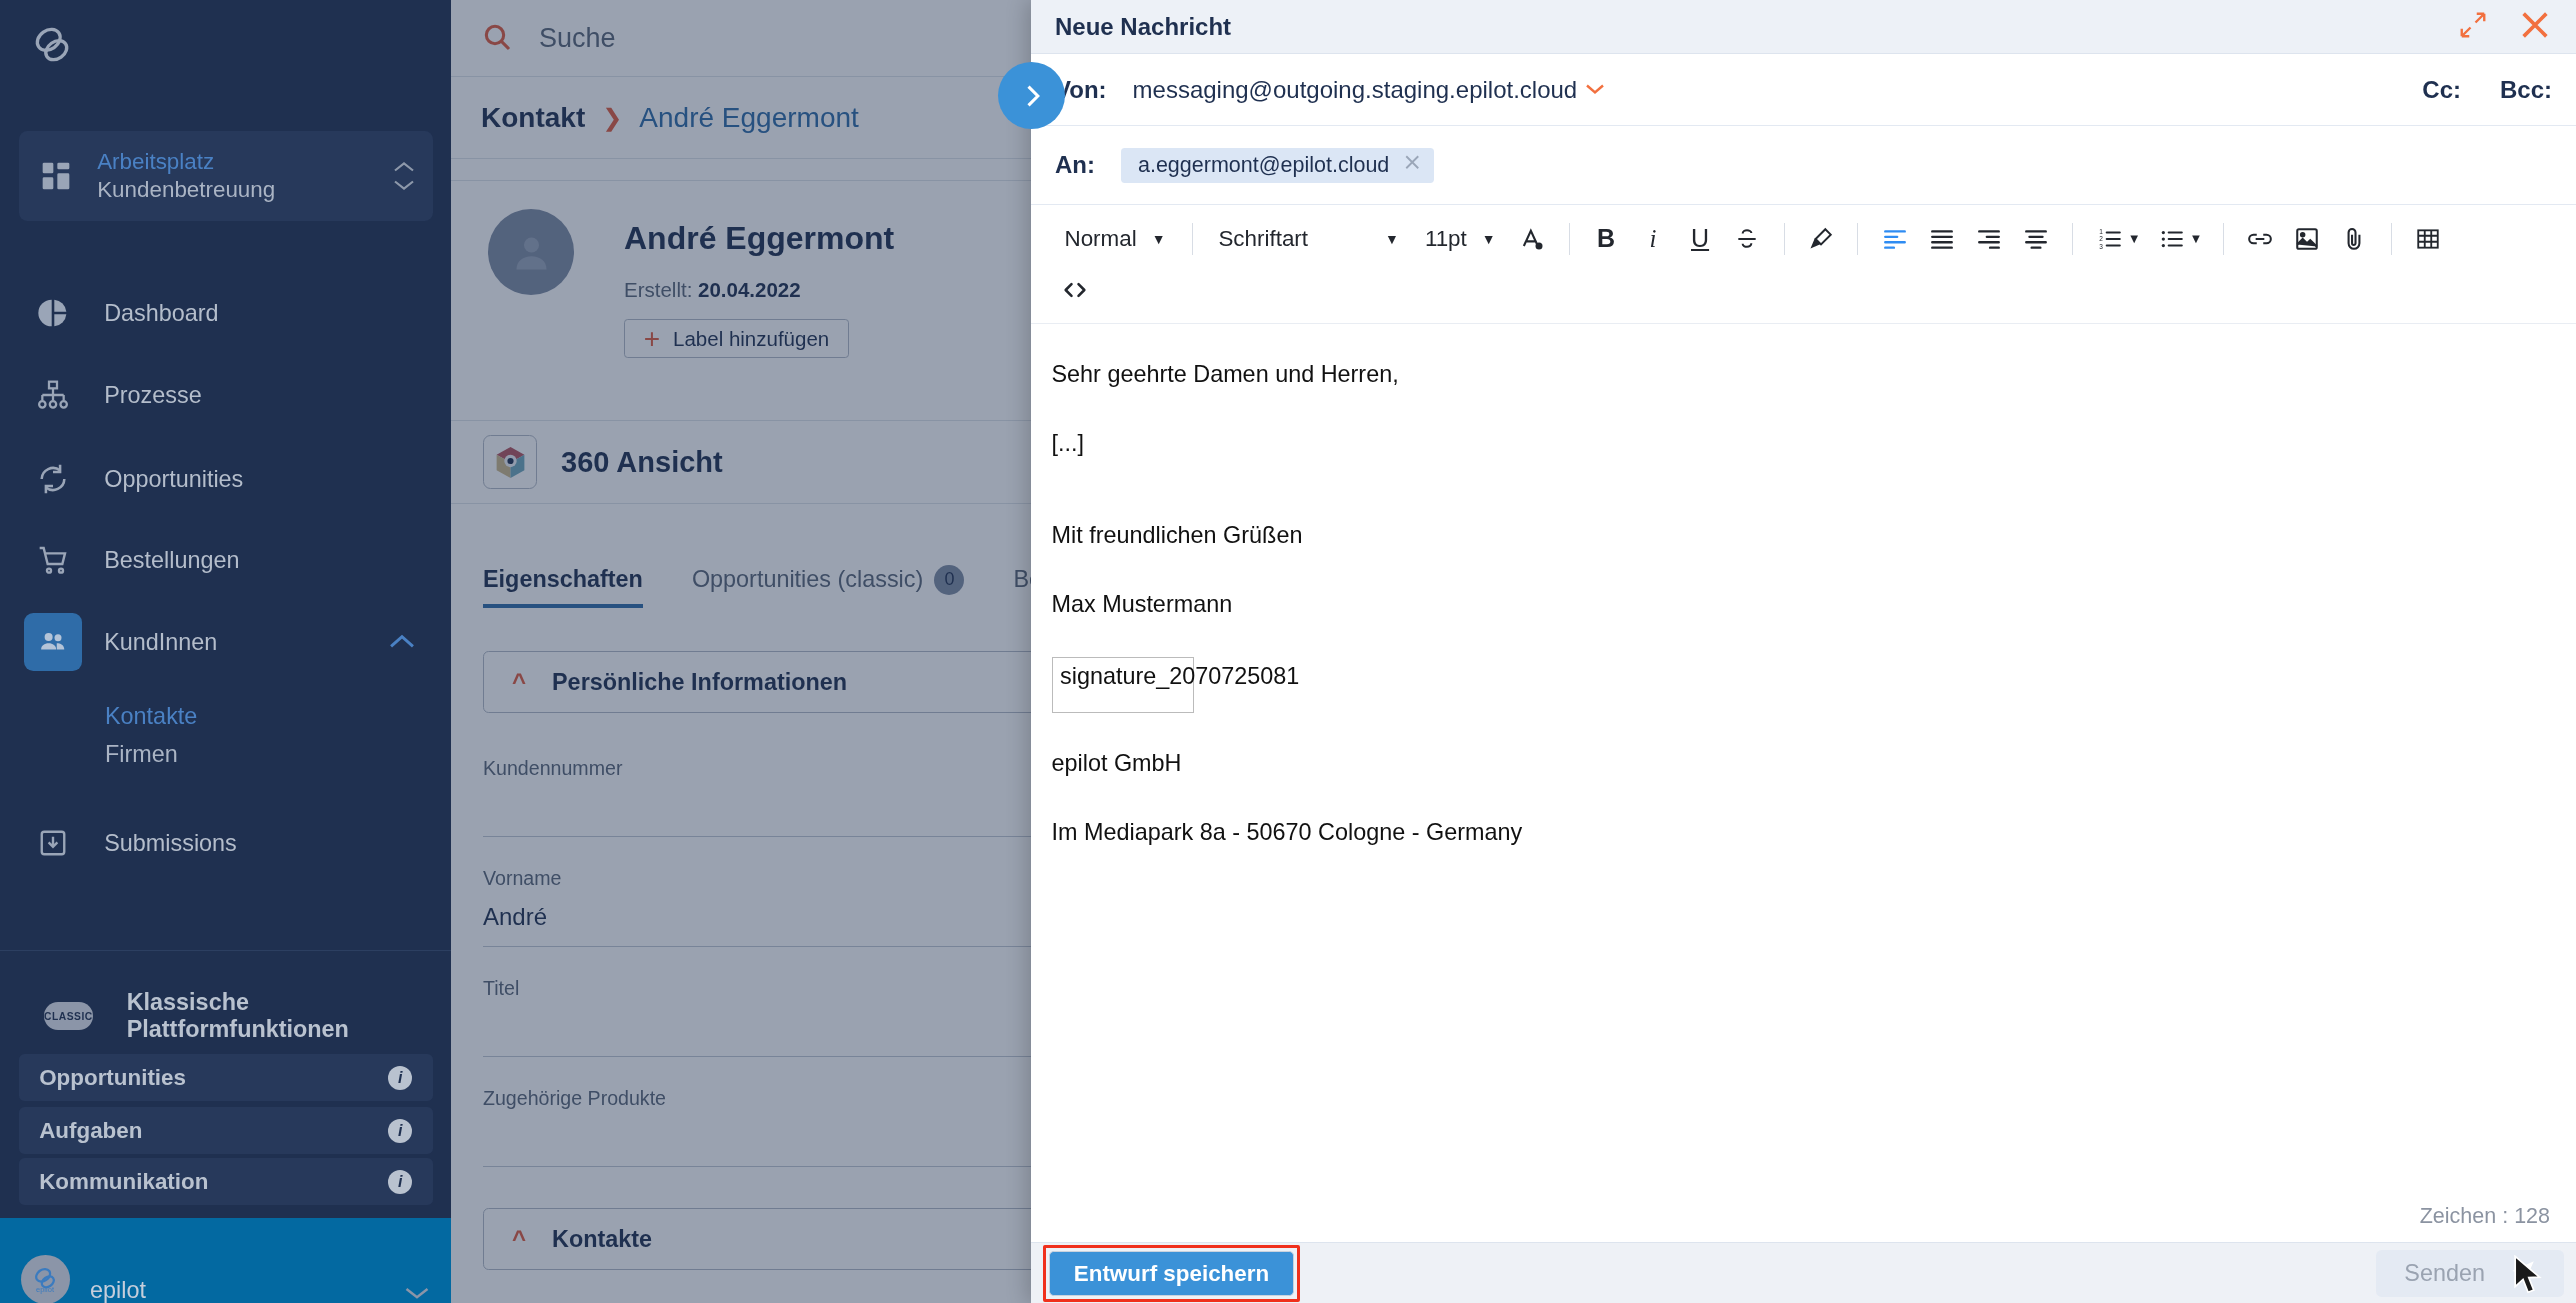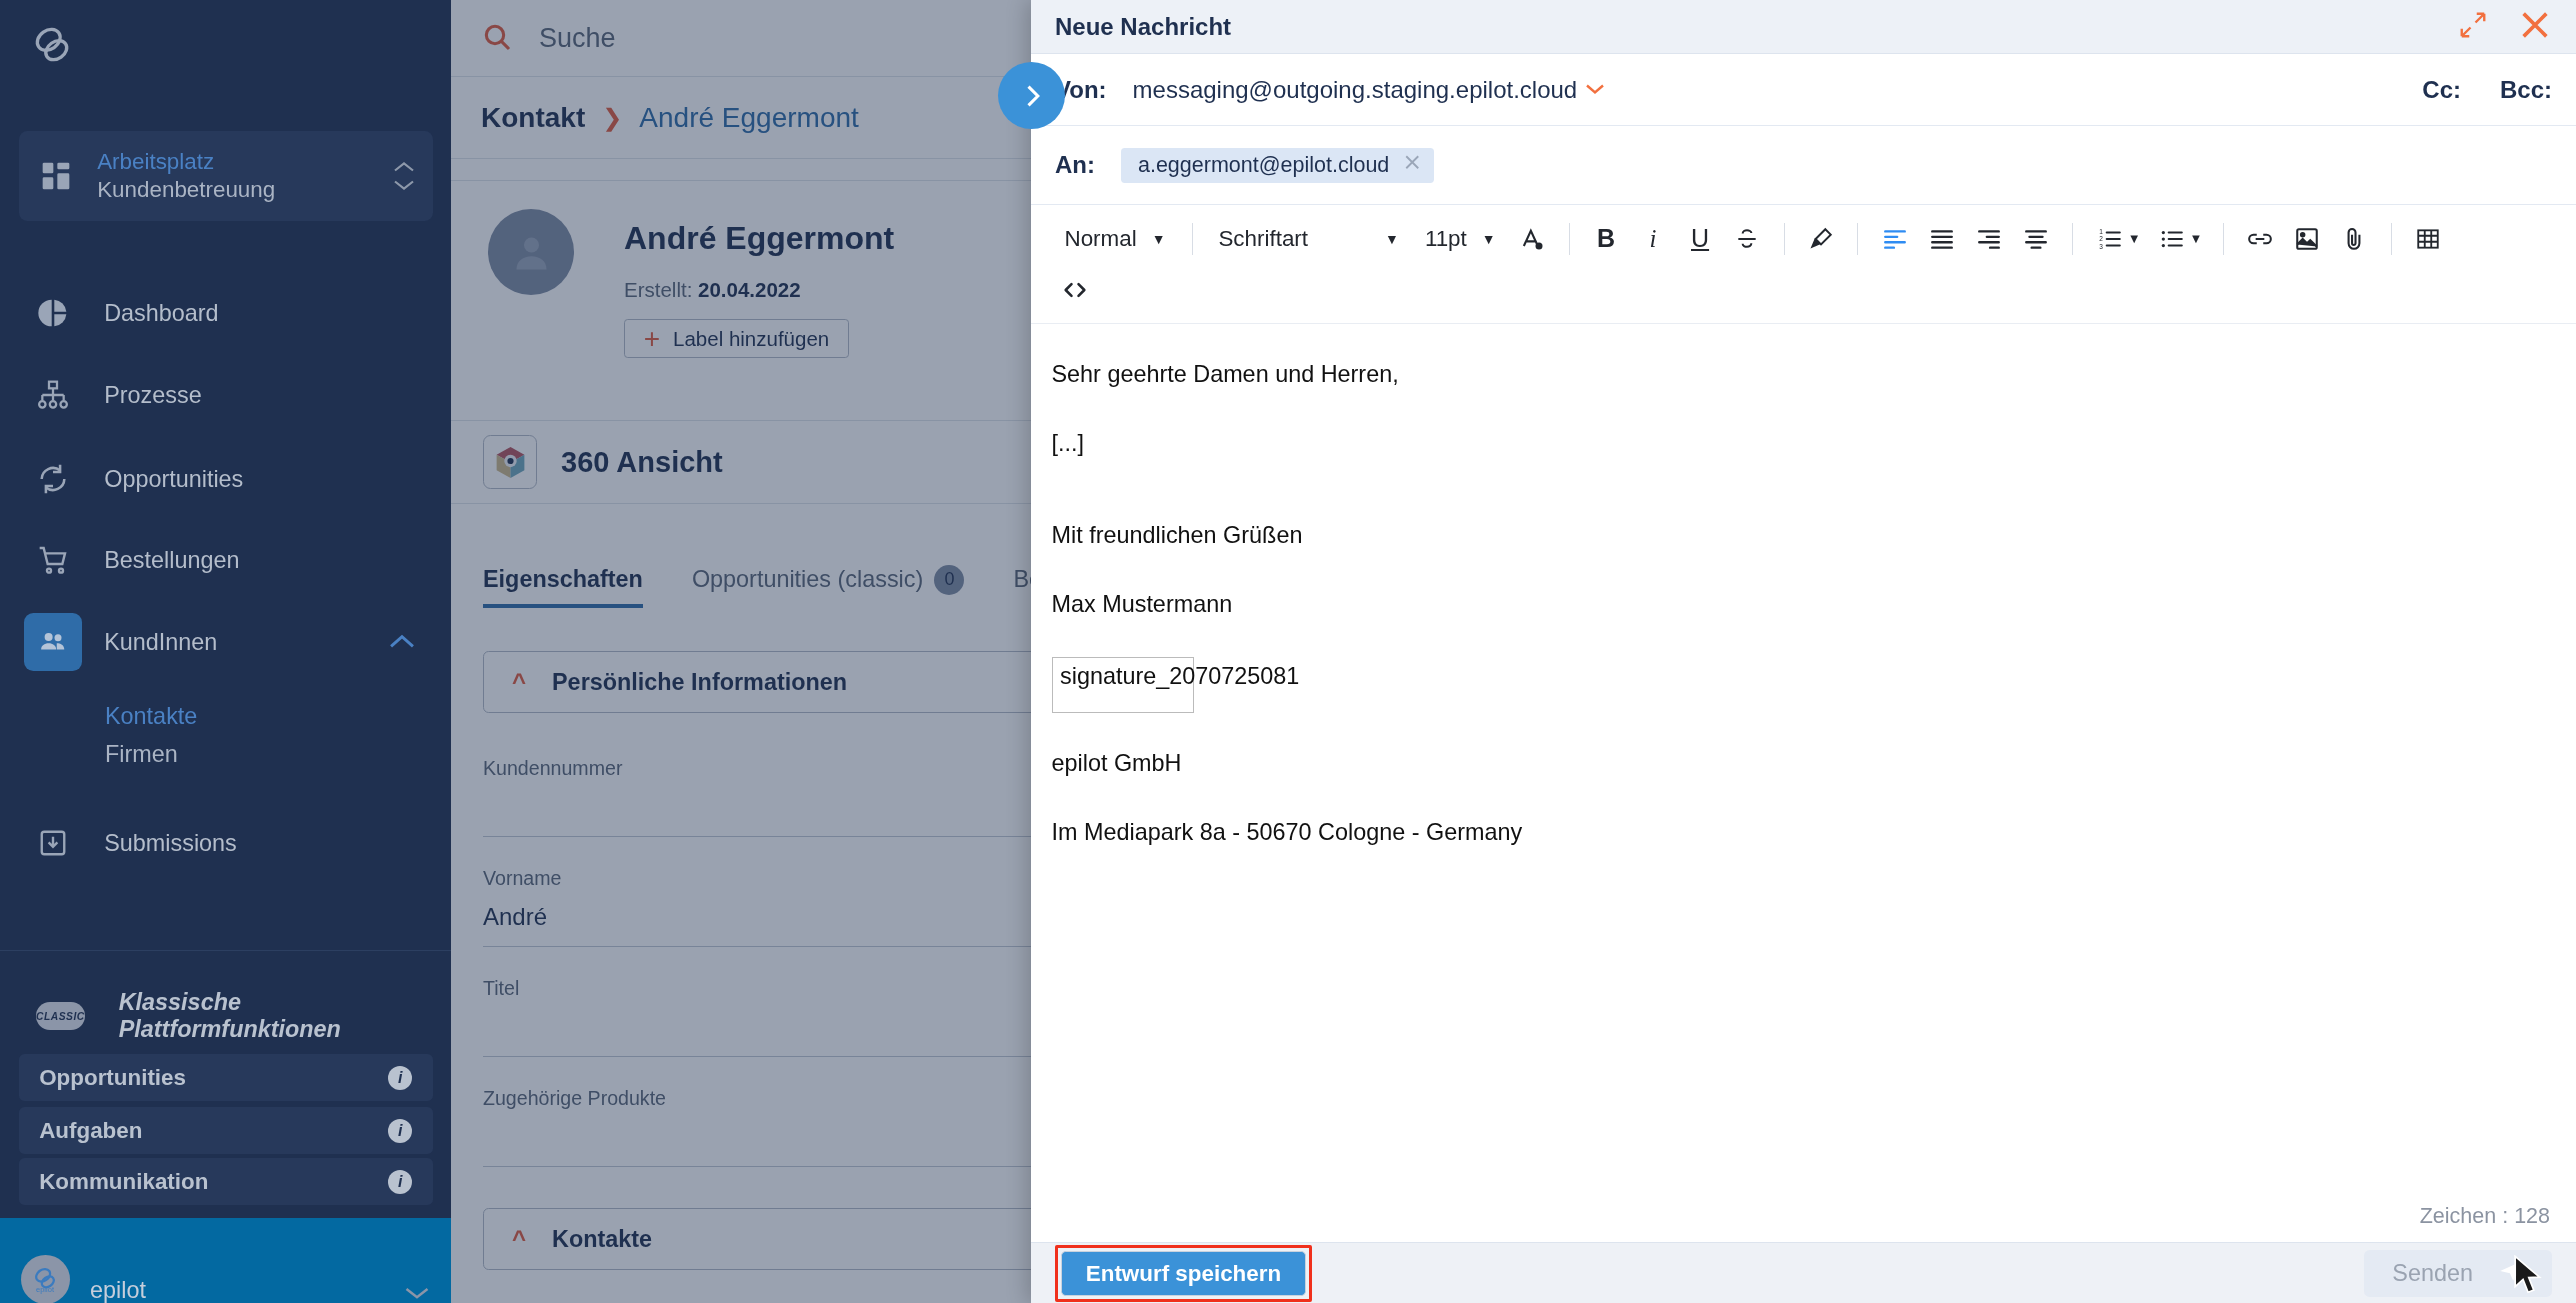--- a/index.html
+++ b/index.html
@@ -50,23 +50,23 @@
     position: absolute; left: 0; width: 451px; height: 47px;
     display:flex; align-items:center; padding-left: 105px; font-size: 23.4px;
     color: #aab4c4;
   }
   .sb-sub.sel { color: #4a81c4; }
   .sb-chevron-up { position: absolute; right: 34px; color: #4a81c4; }
 
   .sb-divider { position: absolute; left: 0; width: 451px; height: 0.9px; background: #2c3f61; }
 
   .sb-classic-head {
-    position: absolute; left: 8px; width: 366px; height: 52px;
+    position: absolute; left: 16px; width: 366px; height: 52px;
     display: flex; align-items: center; padding-left: 20.5px;
-    font-size: 23.4px; color: #b9c2cf; font-weight: bold; font-style: italic;
+    font-size: 23.4px; color: #b9c2cf; font-weight: bold;
   }
   .classic-pill {
     width: 52px; height: 28px; border-radius: 15px; background: #8b95a8;
     color: #1f3050; font-size: 10.3px; font-weight: bold; letter-spacing: 0.5px;
     display:flex; align-items:center; justify-content:center;
     margin-left: 7.5px;
   }
   .sb-classic-item {
     position: absolute; left: 18.7px; width: 414px; height: 47px;
     background: #27395b; border-radius: 5.6px;
@@ -228,21 +228,21 @@
     padding: 5.6px 7.5px; margin-bottom: 34px;
   }
   .sig-box span { font-size: 23.4px; color: #111; white-space: nowrap; }
 
   .charcount {
     flex: none; text-align: right; padding: 0 26px 13px 0;
     font-size: 21.5px; color: #8b93a1;
   }
   .modal-foot {
     height: 62px; background: #eef1f6; border-top: 0.9px solid #dde4ee;
-    display:flex; align-items:center; padding: 0 24px; flex: none;
+    display:flex; align-items:center; padding: 0 12px; flex: none;
   }
   .btn-draft-wrap { border: 3.7px solid #f0301c; padding: 2.8px; border-radius: 1.9px; }
   .btn-draft {
     height: 45px; background: #3b92d8; border: 0.9px solid #c9d2de; border-radius: 4.7px;
     color: #fff; font-size: 22.4px; font-weight: bold;
     display:flex; align-items:center; padding: 0 24px;
   }
   .btn-send {
     margin-left: auto; height: 47px; background: #e4eaf3; border-radius: 5.6px;
     display:flex; align-items:center; gap: 25px; padding: 0 28px;

